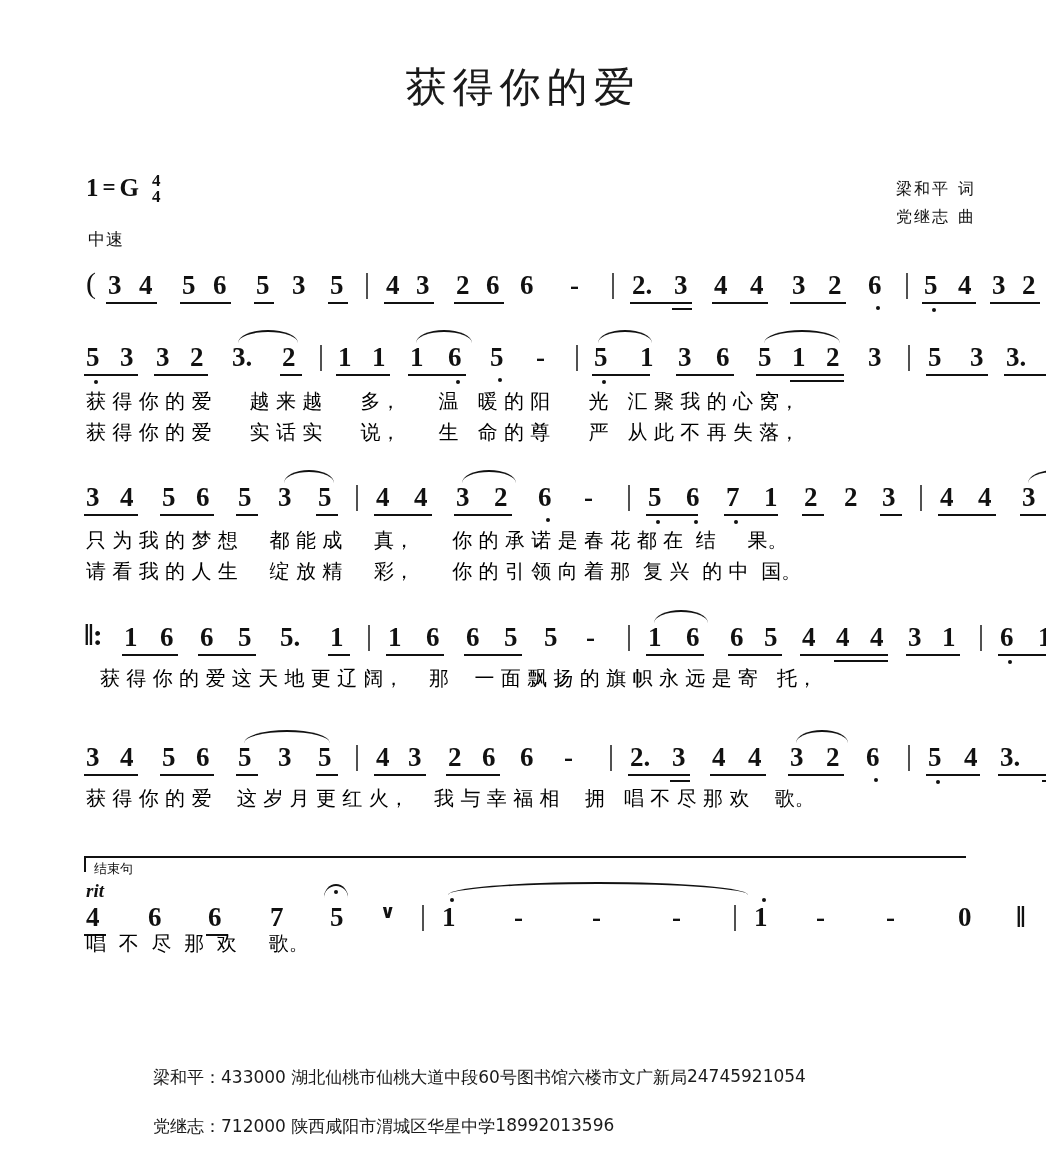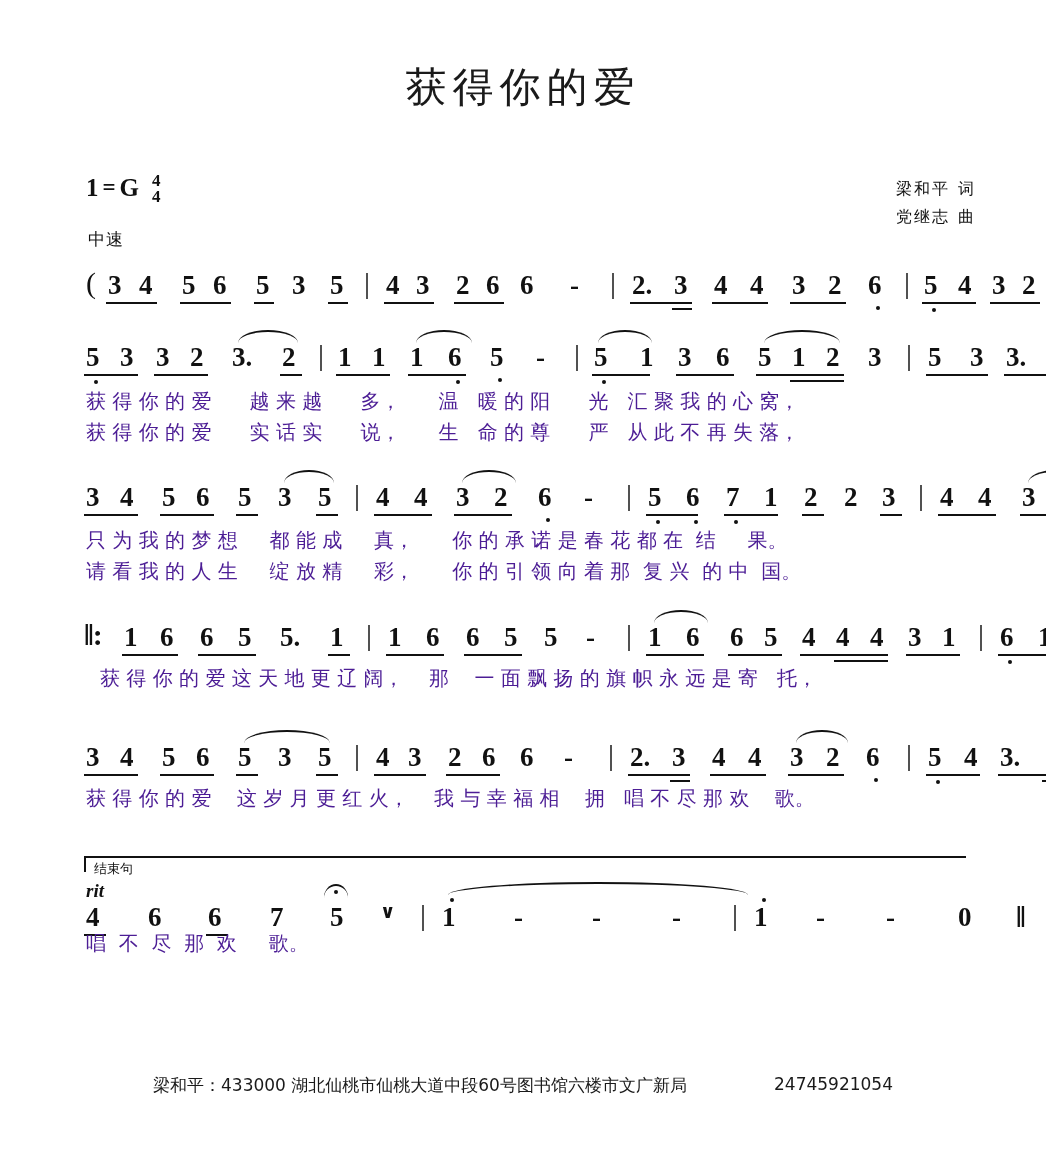--- a/index.html
+++ b/index.html
@@ -157,21 +157,21 @@
   }
 
   
   .lyrics {
     position: absolute;
     left: 86px;
     font-family: "DejaVu Serif", serif;
     font-size: 20px;
     letter-spacing: 0px;
     white-space: pre;
-    color: #4c1d95;
+    color: #000000;
   }
 
   
   .endbracket {
     position: absolute;
     border-top: 2px solid #111;
     border-left: 2px solid #111;
     height: 14px;
   }
   .endlabel {
@@ -200,24 +200,23 @@
   
   .footer {
     position: absolute;
     left: 0; width: 1046px;
     font-family: "DejaVu Sans", sans-serif;
     font-size: 17px;
     color: #1a1a1a;
   }
   .footer .row {
     position: relative;
-    margin: 12px auto;
+    margin: 4px auto;
     width: 740px;
     display: flex;
-    justify-content: space-between;
   }
   .footer .row.second { margin-top: 26px; }
 </style>
 </head>
 <body>
 
 <div class="title">获得你的爱</div>
 
 <div class="keysig">
   <span>1</span>
@@ -566,13 +565,17 @@
   </div>
 </div>
 
 <div class="lyrics" style="top:930px;">唱  不  尽  那  欢     歌。</div>
 
 <div class="footer" style="top:1062px;">
   <div class="row">
     <span>梁和平：433000  湖北仙桃市仙桃大道中段60号图书馆六楼市文广新局</span>
     <span>24745921054</span>
   </div>
+  <div class="row second">
+    <span>党继志：712000  陕西咸阳市渭城区华星中学</span>
+    <span>18992013596</span>
+  </div>
 </div>
 
 </body></html>

